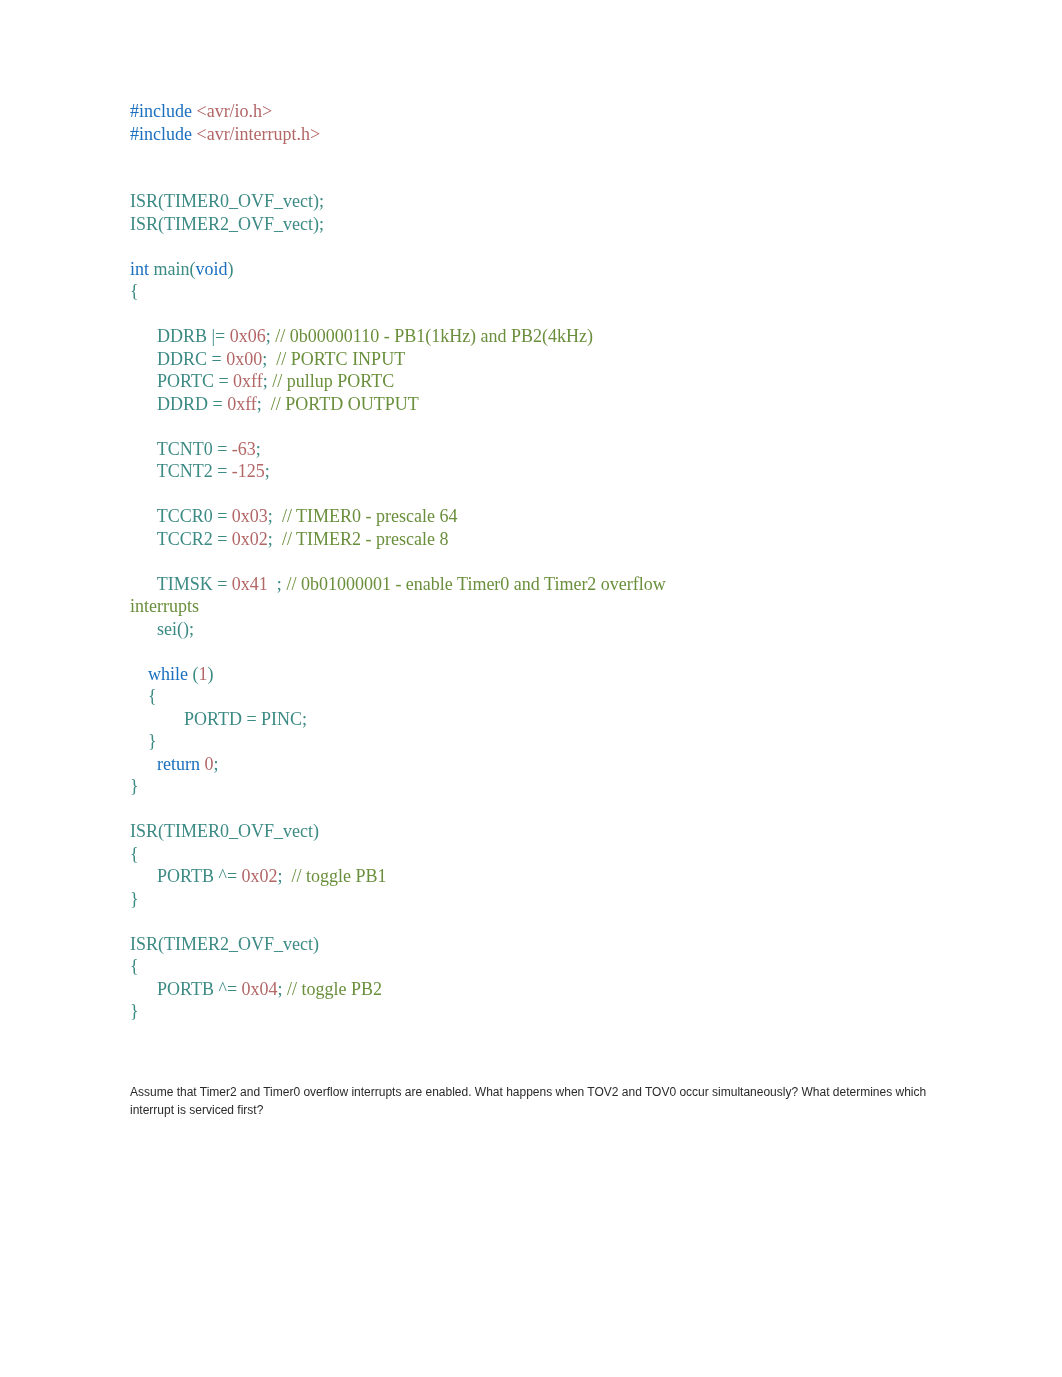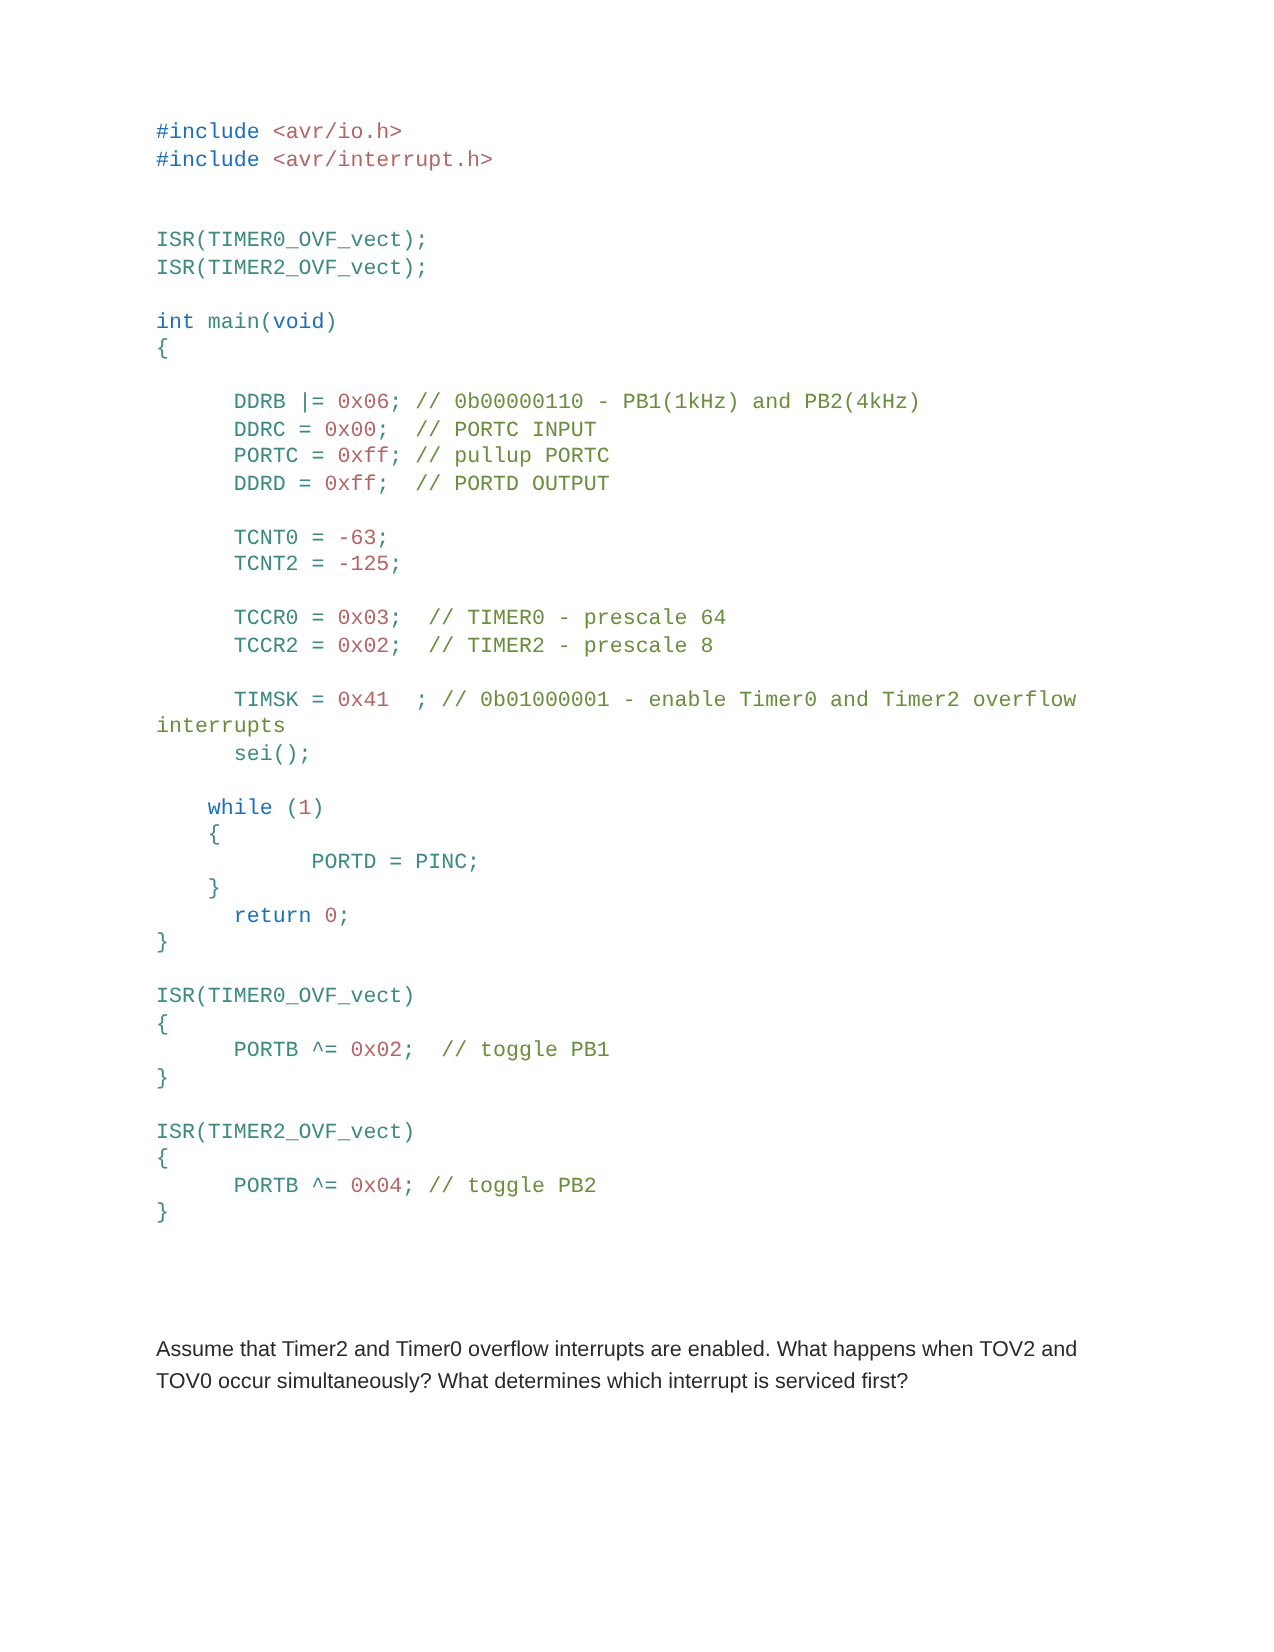--- a/index.html
+++ b/index.html
@@ -8,36 +8,36 @@
     background: #ffffff;
     font-family: Arial, Helvetica, sans-serif;
     width: 1062px;
   }
   .page {
     padding: 100px 130px 100px 130px;
     box-sizing: border-box;
     width: 1062px;
   }
   .code-block {
-    font-family: Liberation Mono, monospace;
+    font-family: Liberation Serif, serif;
     font-size: 18px;
     line-height: 1.25;
     white-space: pre;
-    margin-bottom: 88px;
+    margin-bottom: 60px;
   }
   .preproc { color: #1a6fbf; }
   .header { color: #b36666; }
   .keyword { color: #1a6fbf; }
   .ident { color: #3c8a84; }
   .num { color: #b36666; }
   .comment { color: #6a8f3c; }
 
   .prose {
     font-family: Arial, Helvetica, sans-serif;
-    font-size: 18px;
+    font-size: 12px;
     line-height: 1.5;
     color: #2a2a2a;
     margin-bottom: 40px;
   }
 </style>
 </head>
 <body>
 
 <div class="page">
 

